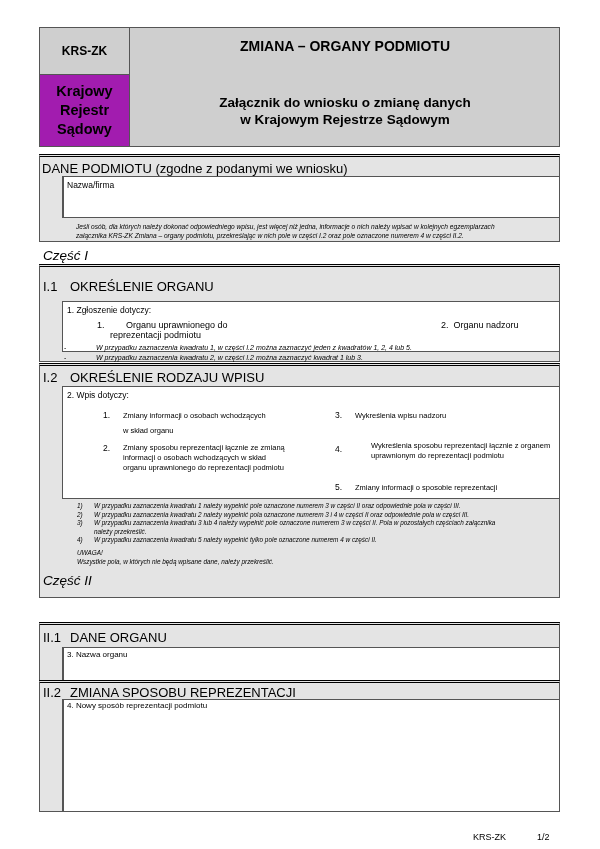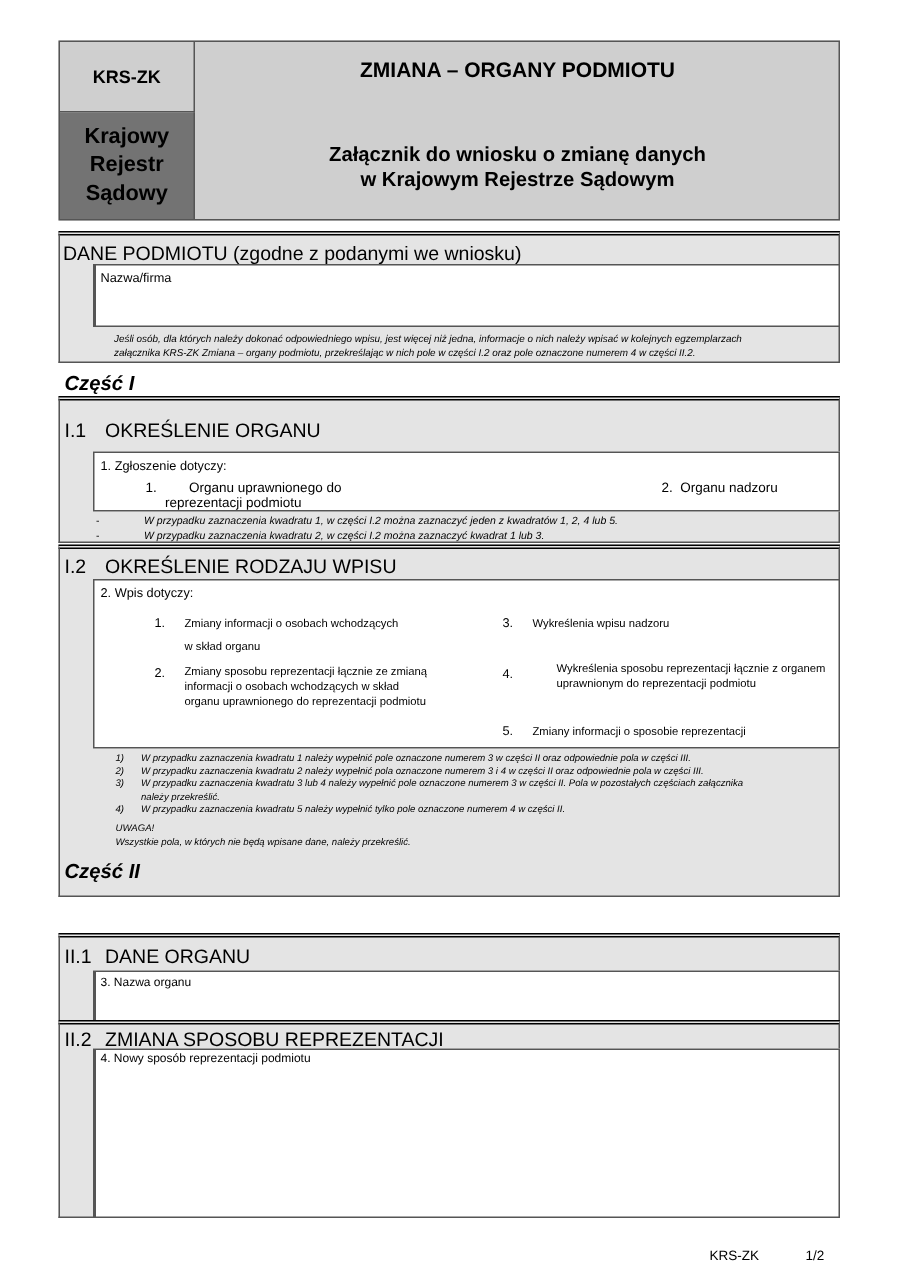--- a/index.html
+++ b/index.html
@@ -5,33 +5,33 @@
   * { box-sizing: border-box; margin: 0; padding: 0; }
   html, body { width: 600px; height: 849px; background: #ffffff; overflow: hidden; }
   body { font-family: "Liberation Sans", sans-serif; color: #000; position: relative; }
 
   .abs { position: absolute; }
 
   
   .hdr { left: 39px; top: 27px; width: 521px; height: 120px; border: 1px solid #555; background: #cfcfcf; }
   .hdr-left-top { left: 0; top: 0; width: 90px; height: 47px; background: #cfcfcf; border-right: 1px solid #555; border-bottom: 1px solid #555;
     display: flex; align-items: center; justify-content: center; font-weight: bold; font-size: 12px; }
-  .hdr-left-bot { left: 0; top: 47px; width: 90px; height: 71px; background: #737373; border-right: 1px solid #555;
+  .hdr-left-bot { left: 0; top: 47px; width: 90px; height: 71px; background: #a21caf; border-right: 1px solid #555;
     display: flex; flex-direction: column; align-items: center; justify-content: center; font-weight: bold; font-size: 14.5px; line-height: 19px; }
   .hdr-title { left: 91px; top: 10px; width: 428px; text-align: center; font-weight: bold; font-size: 14px; }
   .hdr-sub { left: 91px; top: 66px; width: 428px; text-align: center; font-weight: bold; font-size: 13.5px; line-height: 17px; }
 
   
   .section { background: #e4e4e4; border-left: 1px solid #555; border-right: 1px solid #555; border-bottom: 1px solid #555; }
   .thick-top { border-top: 3px double #000; }
   .sec-title { font-size: 13px; }
   .field { background: #fff; border: 1px solid #555; border-left: 2px solid #555; }
   .small { font-size: 8.5px; }
   .tiny-it { font-size: 6.6px; font-style: italic; line-height: 9px; }
-  .part-title { font-weight: bold; font-style: italic; font-size: 13.5px; }
+  .part-title { font-weight: normal; font-style: italic; font-size: 13.5px; }
 </style>
 </head>
 <body>
 
 <div class="abs hdr">
   <div class="abs hdr-left-top">KRS-ZK</div>
   <div class="abs hdr-left-bot">
     <span>Krajowy</span>
     <span>Rejestr</span>
     <span>Sądowy</span>
@@ -52,21 +52,21 @@
     <div>Jeśli osób, dla których należy dokonać odpowiedniego wpisu, jest więcej niż jedna, informacje o nich należy wpisać w kolejnych egzemplarzach</div>
     <div>załącznika KRS-ZK Zmiana – organy podmiotu, przekreślając w nich pole w części I.2 oraz pole oznaczone numerem 4 w części II.2.</div>
   </div>
 </div>
 
 <div class="abs part-title" style="left:43px; top:248px;">Część I</div>
 
 <div class="abs section thick-top" style="left:39px; top:264px; width:521px; height:98px;">
   <div class="abs sec-title" style="left:3px; top:12px;">I.1</div>
   <div class="abs sec-title" style="left:30px; top:12px;">OKREŚLENIE ORGANU</div>
-  <div class="abs field" style="left:22px; top:34px; width:498px; height:40px; border-left-width:1px;">
+  <div class="abs field" style="left:22px; top:34px; width:498px; height:51px; border-left-width:1px;">
     <span class="abs small" style="left:4px; top:3px;">1. Zgłoszenie dotyczy:</span>
     <div class="abs small" style="left:34px; top:18px; font-size:9px; line-height:10px;">
       <span>1.</span>
       <span style="margin-left:19px;text-align:center;">Organu uprawnionego do</span><br>
       <span style="margin-left:13px;">reprezentacji podmiotu</span>
     </div>
     <div class="abs small" style="left:378px; top:18px; font-size:9px; white-space:pre;">2.  Organu nadzoru</div>
   </div>
   <div class="abs tiny-it" style="left:24px; top:76px; font-size:7px; line-height:10px;">
     <div><span style="font-style:normal; display:inline-block; width:32px;">-</span><span>W przypadku zaznaczenia kwadratu 1,  w części I.2 można zaznaczyć jeden z kwadratów 1, 2, 4 lub 5.</span></div>

